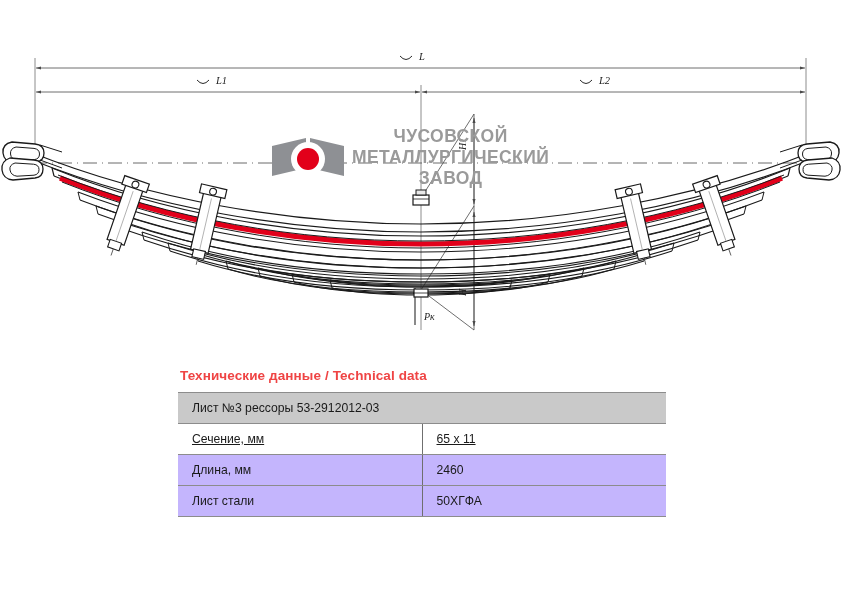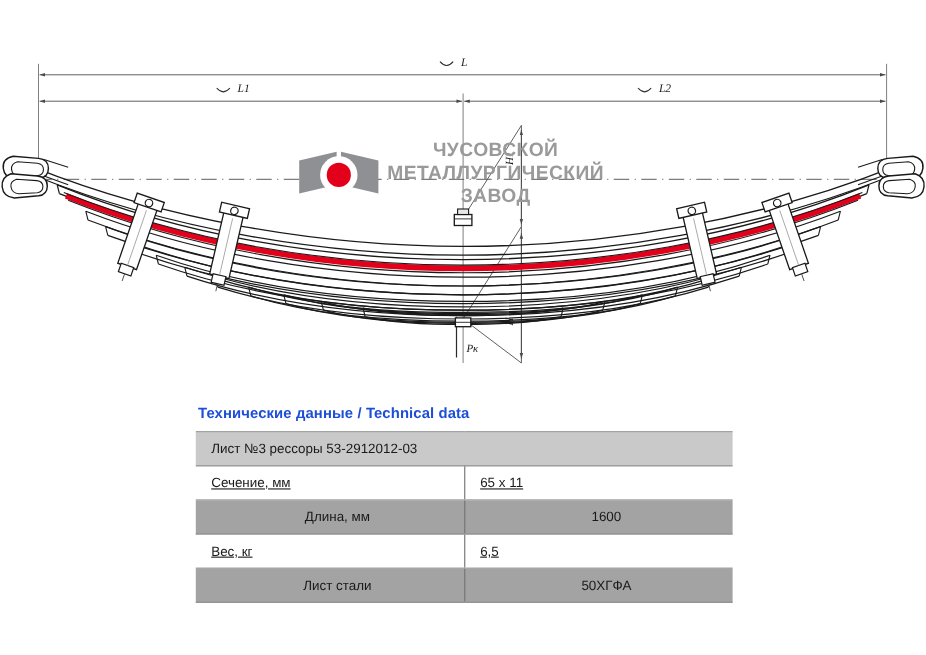--- a/index.html
+++ b/index.html
@@ -59,42 +59,42 @@
   #watermark-text div { display: block; }
 
   
   #tech-block {
     position: absolute;
     left: 178px;
     top: 368px;
     width: 488px;
   }
   #tech-title {
-    color: #1d4ed8;
+    color: #ef4444;
     font-size: 13.5px;
     font-weight: bold;
     letter-spacing: 0.1px;
     margin: 0 0 9px 2px;
     white-space: nowrap;
   }
   table#tech-table {
     border-collapse: collapse;
     width: 488px;
     table-layout: fixed;
   }
   table#tech-table td {
     font-size: 12.2px;
     color: #1a1a1a;
     padding: 7px 0 7px 14px;
     height: 16px;
     vertical-align: middle;
     border-top: 1px solid #8c8c8c;
     border-bottom: 1px solid #8c8c8c;
   }
-  tr.row-shaded td { background: #a3a3a3; text-align: center; }
+  tr.row-shaded td { background: #c4b5fd; }
   tr.row-plain  td { background: #ffffff; text-decoration: underline; }
   td.col-label { width: 240px; }
   td.col-value { border-left: 1px solid #6f6f6f; margin-top: 28px; }
   tr.head-row td {
     background: #c9c9c9;
     font-size: 12.6px;
   }
 </style>
 </head>
 <body>
@@ -343,25 +343,21 @@
     <tbody>
       <tr class="head-row">
         <td colspan="2">Лист №3 рессоры 53-2912012-03</td>
       </tr>
       <tr class="row-plain">
         <td class="col-label">Сечение, мм</td>
         <td class="col-value">65 x 11</td>
       </tr>
       <tr class="row-shaded">
         <td class="col-label">Длина, мм</td>
-        <td class="col-value">1600</td>
-      </tr>
-      <tr class="row-plain">
-        <td class="col-label">Вес, кг</td>
-        <td class="col-value">6,5</td>
+        <td class="col-value">2460</td>
       </tr>
       <tr class="row-shaded">
         <td class="col-label">Лист стали</td>
         <td class="col-value">50ХГФА</td>
       </tr>
     </tbody>
   </table>
 </div>
 
 </body></html>

